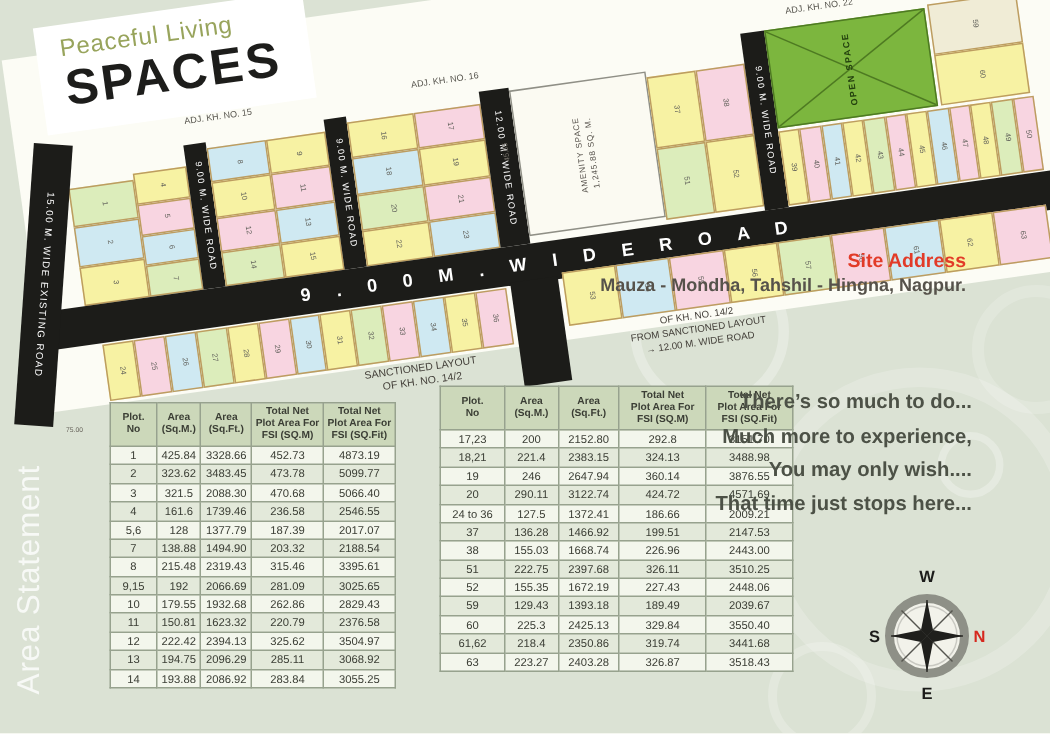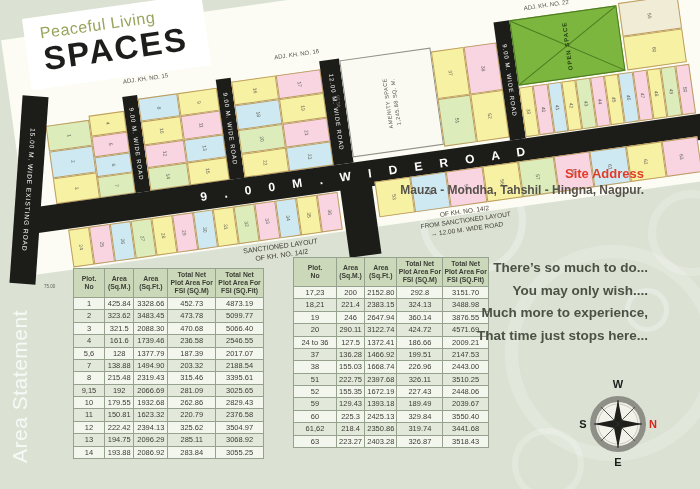--- a/index.html
+++ b/index.html
@@ -65,21 +65,21 @@
   .site-address .sa-title{font-size:13px;font-weight:bold;color:#e23b28;margin-bottom:2px;}
   .site-address .sa-line{font-size:12px;font-weight:bold;color:#56524b;line-height:15.5px;}
 
   
   .quote{position:absolute;right:52px;top:257px;text-align:right;z-index:3;}
   .quote div{font-size:13.5px;font-weight:bold;color:#4c5146;line-height:22.5px;}
 
   
   .tbl{position:absolute;z-index:3;}
   .tbl-left{left:73px;top:268px;width:191px;}
-  .tbl-right{left:293px;top:257px;width:196px;}
+  .tbl-right{left:293px;top:257px;width:236px;}
   table{border-collapse:collapse;width:100%;}
   th{background:#ccd8ba;font-size:6.8px;font-weight:bold;color:#3b3e35;border:1px solid #97a28e;
      padding:2px 1px;white-space:pre-line;line-height:1.18;vertical-align:middle;text-align:center;}
   td{font-size:7.5px;color:#3b3e35;border:1px solid #97a28e;text-align:center;padding:1px 2px;line-height:1.25;}
   tbody tr:nth-child(odd) td{background:#f3f6ec;}
   tbody tr:nth-child(even) td{background:#e3e9da;}
   .tbl-left th:first-child{width:28px;}
   .tbl-right th:first-child{width:40px;}
 
   
@@ -592,22 +592,22 @@
             <td>2403.28</td>
             <td>326.87</td>
             <td>3518.43</td>
           </tr>
         </tbody>
       </table>
   </div>
 
   <div class="quote">
     <div>There’s so much to do...</div>
+    <div>Much more to experience,</div>
     <div>You may only wish....</div>
-    <div>Much more to experience,</div>
     <div>That time just stops here...</div>
   </div>
 
   <div class="compass">
     <svg width="88" height="96" viewBox="0 0 88 96">
       <circle cx="44" cy="50" r="25" fill="#f2f2ea" stroke="#8e9087" stroke-width="6"></circle>
       <circle cx="44" cy="50" r="20" fill="none" stroke="#c9c9c2" stroke-width="1"></circle>
       <line x1="44" y1="26" x2="44" y2="74" stroke="#33332f" stroke-width="1"></line>
       <line x1="20" y1="50" x2="68" y2="50" stroke="#33332f" stroke-width="1"></line>
       <line x1="27" y1="33" x2="61" y2="67" stroke="#55554f" stroke-width="1"></line>

